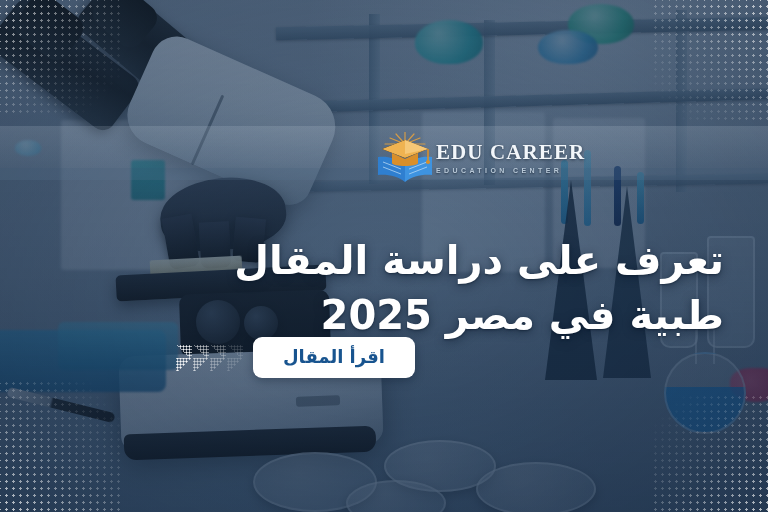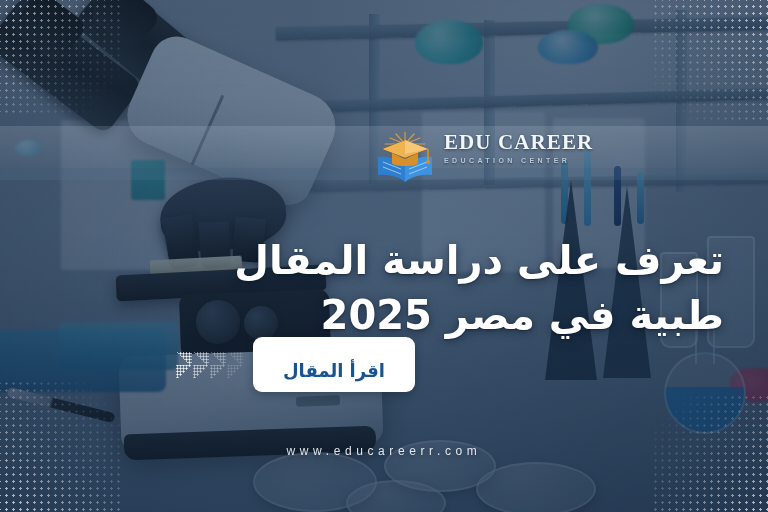--- a/index.html
+++ b/index.html
@@ -276,21 +276,21 @@
   .dots.br {
     right: -4px; bottom: -4px; width: 120px; height: 122px;
     -webkit-mask-image: linear-gradient(315deg, #000 8%, rgba(0,0,0,.28) 56%, transparent 88%);
             mask-image: linear-gradient(315deg, #000 8%, rgba(0,0,0,.28) 56%, transparent 88%);
     opacity: .78;
   }
 
   
   .logo {
     position: absolute; left: 374px; top: 132px;
-    display: flex; gap: 8px;
+    display: flex; align-items: center; gap: 0;
     direction: ltr;
   }
   .logo-mark { position: relative; width: 62px; height: 52px; flex: 0 0 auto; }
   .logo-text { display: flex; flex-direction: column; line-height: 1; }
   .logo-title {
     color: #f2f6fa;
     font-family: "Liberation Serif", "DejaVu Serif", serif;
     font-size: 21px; font-weight: 700; letter-spacing: 1.1px;
     text-shadow: 0 1px 3px rgba(8,20,34,.6);
   }
@@ -342,21 +342,21 @@
   .chev.c1 { opacity: 1; }
   .chev.c2 { opacity: .72; }
   .chev.c3 { opacity: .42; }
   .chev.c4 { opacity: .20; }
 
   .cta-btn {
     background: #ffffff;
     color: #18548f;
     border: none;
     border-radius: 9px;
-    padding: 23px 30px 11px;
+    padding: 9px 30px 11px;
     font-family: "DejaVu Sans", "Liberation Sans", sans-serif;
     font-size: 18px;
     font-weight: 700;
     direction: rtl;
     cursor: pointer;
     box-shadow: 0 3px 10px rgba(8,24,42,.35);
     white-space: nowrap;
   }
 
   
@@ -494,15 +494,14 @@
   <div class="cta-row">
     <span class="chevrons">
       <span class="chev c1"></span>
       <span class="chev c2"></span>
       <span class="chev c3"></span>
       <span class="chev c4"></span>
     </span>
     <button class="cta-btn">اقرأ المقال</button>
   </div>
 
-  <div class="site-url">www.educareerr.com</div>
 
 </div>
 
 </body></html>

